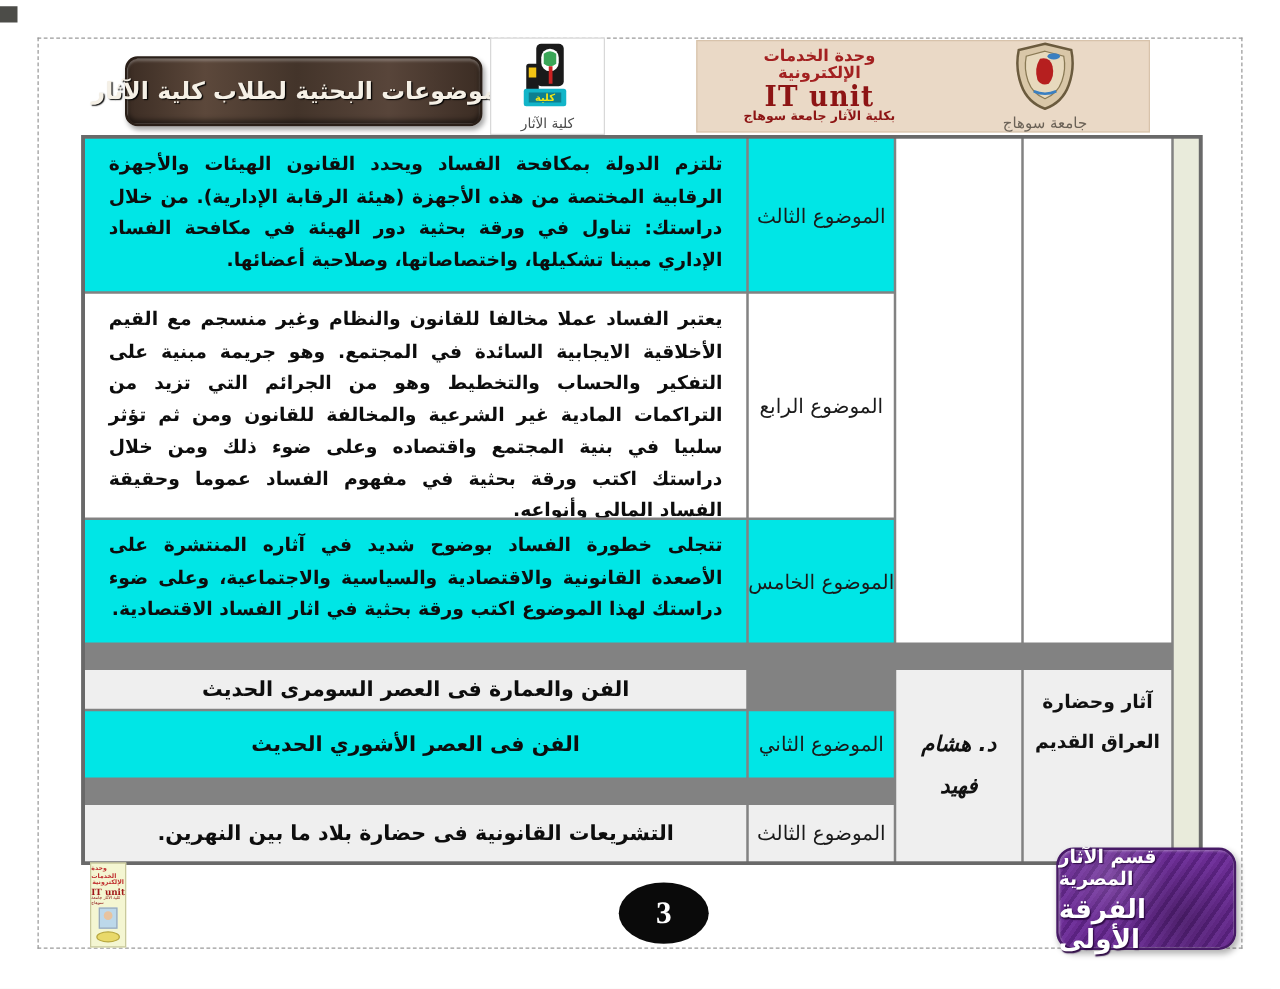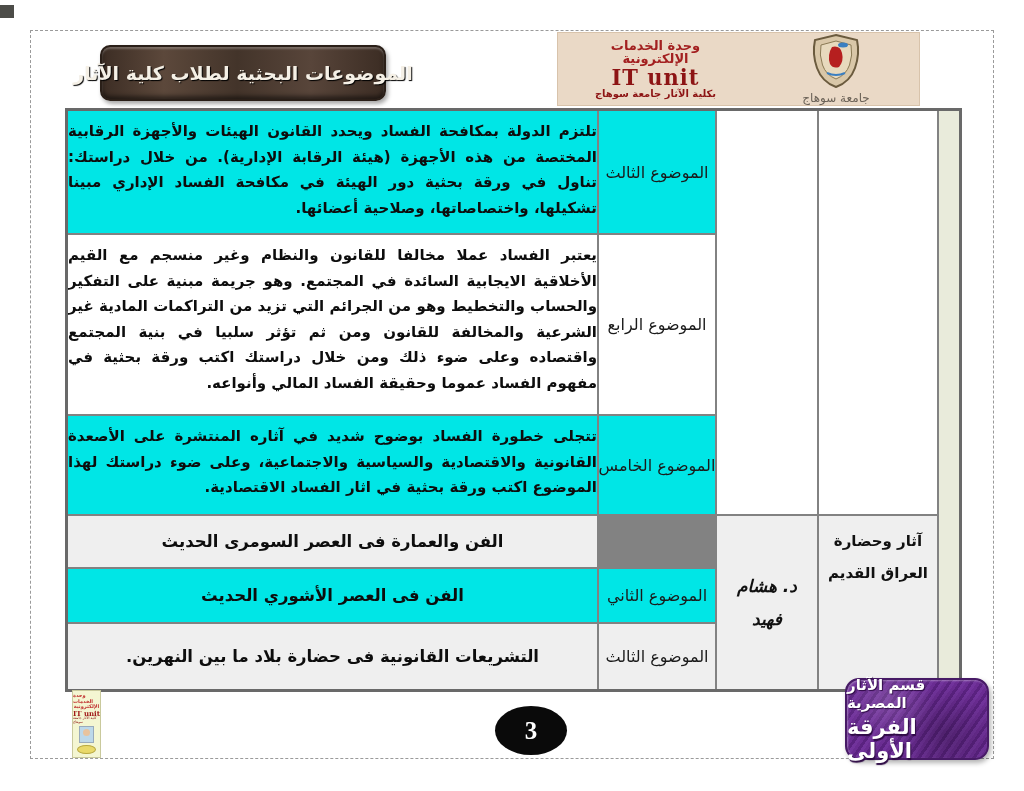--- a/index.html
+++ b/index.html
@@ -41,34 +41,34 @@
 
   
   .grid-table{position:absolute;left:65px;top:108px;width:897px;height:584px;z-index:2;
     box-sizing:border-box;border:3px solid #696969;background:#828282;
     display:grid;gap:2px;direction:rtl;
     grid-template-columns:20px 118px 100px 116px 1fr;
     grid-template-rows:122px 179px 98px 51px 53px 1fr;}
   .cell{box-sizing:border-box;overflow:hidden;}
   .bg-cyan{background:#00e6e6;}
   .bg-white{background:#ffffff;}
-  .bg-gray{background:#efefef;}
+  .bg-gray{background:#efefef;margin-top:20px;}
   .bg-olive{background:#e9ebdb;}
 
   .olive-col{grid-column:1;grid-row:1/7;}
   .subject-upper{grid-column:2;grid-row:1/4;}
   .prof-upper{grid-column:3;grid-row:1/4;}
   .subject-lower{grid-column:2;grid-row:4/7;padding:10px 4px;text-align:center;
     font-weight:bold;font-size:15px;line-height:2.1;color:#111;}
   .prof-lower{grid-column:3;grid-row:4/7;display:flex;align-items:center;justify-content:center;
     font-weight:bold;font-size:17px;line-height:1.9;color:#111;text-align:center;padding:0 8px;font-style:italic;}
 
   .label-cell{grid-column:4;display:flex;align-items:center;justify-content:center;
     font-size:16px;color:#1a1a1a;white-space:nowrap;}
-  .content-cell{grid-column:5;padding:8px 0;font-weight:bold;color:#0d0d0d;
+  .content-cell{grid-column:5;padding:8px 19px;font-weight:bold;color:#0d0d0d;
     font-size:15px;line-height:1.7;text-align:justify;}
   .content-center{display:flex;align-items:center;justify-content:center;
     text-align:center;font-size:16.5px;line-height:1.4;padding:4px 10px;}
   .r1{grid-row:1;} .r2{grid-row:2;} .r3{grid-row:3;} .r4{grid-row:4;} .r5{grid-row:5;} .r6{grid-row:6;}
 
   
   .page-num{position:absolute;left:495px;top:706px;width:72px;height:49px;z-index:4;
     background:#0a0a0a;border-radius:50%;display:flex;align-items:center;justify-content:center;}
   .page-num span{color:#ffffff;font-size:25px;font-weight:bold;font-family:"Liberation Serif",serif;}
 
@@ -101,20 +101,34 @@
 
 <div class="page">
 
   <div class="corner-square"></div>
   <div class="dotted-frame"></div>
 
   <div class="title-banner">
     <span>الموضوعات البحثية لطلاب كلية الآثار</span>
   </div>
 
+  <div class="faculty-logo">
+    <svg width="58" height="58" viewBox="0 0 58 58">
+      <rect x="20" y="2" width="22" height="34" rx="4" fill="#1a1a1a"></rect>
+      <rect x="24" y="6" width="14" height="18" rx="7" fill="#ffffff"></rect>
+      <path d="M26 10 q5 -4 10 0 v8 q-5 4 -10 0 z" fill="#3aa657"></path>
+      <rect x="30" y="20" width="3" height="14" fill="#cc2222"></rect>
+      <rect x="12" y="18" width="10" height="22" rx="2" fill="#1a1a1a"></rect>
+      <rect x="14" y="21" width="6" height="8" fill="#f4c514"></rect>
+      <rect x="10" y="38" width="34" height="14" rx="2" fill="#12b5c9"></rect>
+      <rect x="14" y="41" width="26" height="8" fill="#0d7f8f"></rect>
+      <text x="27" y="48" font-size="8" fill="#f4e514" text-anchor="middle" font-weight="bold">كلية</text>
+    </svg>
+    <div class="faculty-caption">كلية الآثار</div>
+  </div>
 
   <div class="beige-strip">
     <div class="it-block">
       <div class="it-line1">وحدة الخدمات</div>
       <div class="it-line2">الإلكترونية</div>
       <div class="it-line3">IT unit</div>
       <div class="it-line4">بكلية الآثار جامعة سوهاج</div>
     </div>
     <div class="univ-block">
       <svg width="62" height="58" viewBox="0 0 62 58">

